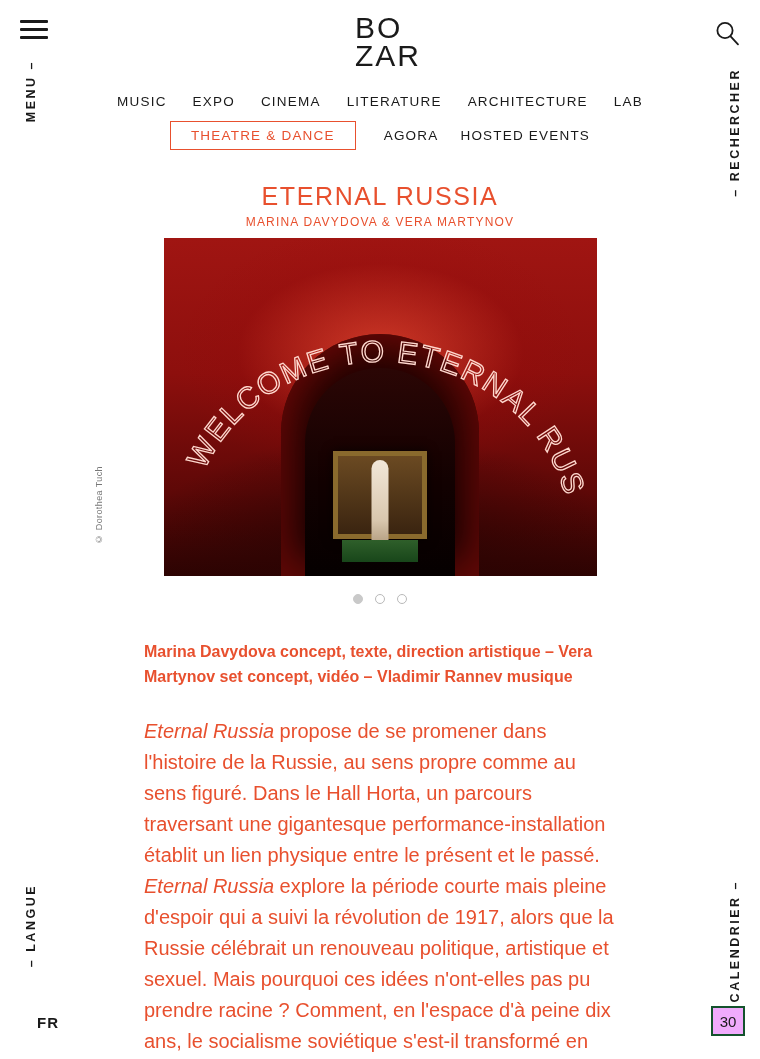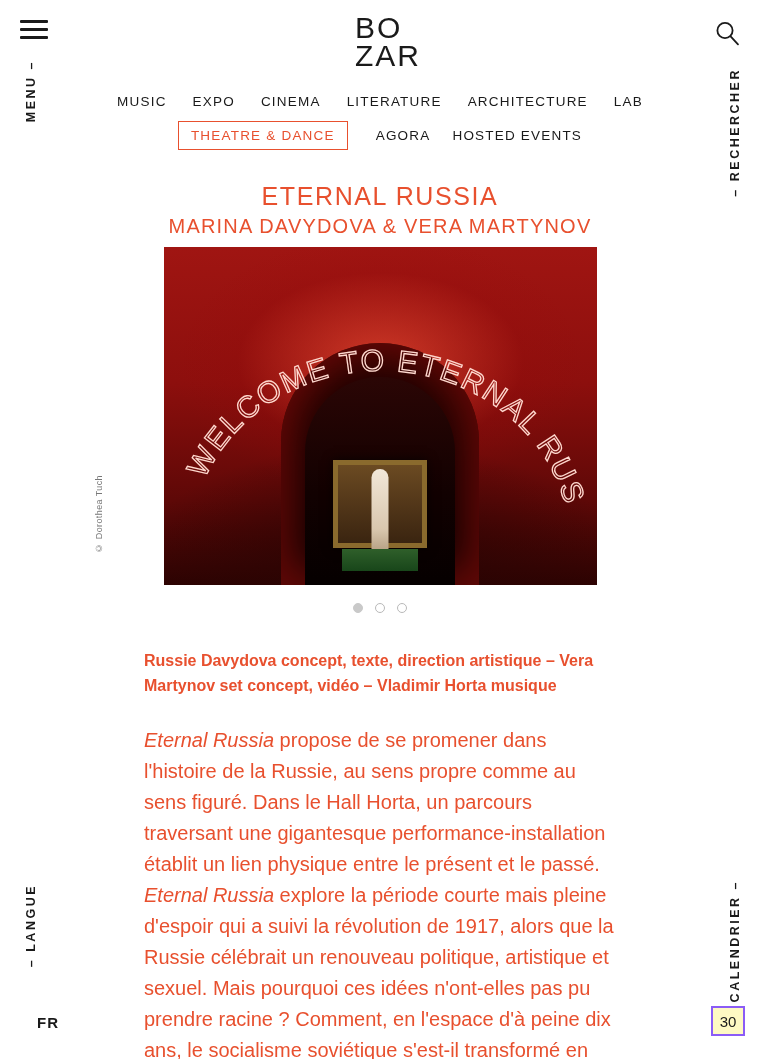--- a/index.html
+++ b/index.html
@@ -96,28 +96,28 @@
     top: 880px;
     font-weight: 700;
     font-size: 12.5px;
     letter-spacing: 2.5px;
   }
   .calendar-box {
     position: absolute;
     right: 15px;
     top: 1006px;
     width: 34px; height: 30px;
-    border: 2px solid #8b5cf6;
+    border: 2px solid #14532d;
     display: flex;
     align-items: center;
     justify-content: center;
     font-size: 15px;
     font-weight: 400;
     color: #1a1a1a;
-    background: #fef9c3;
+    background: #f0abfc;
     cursor: pointer;
   }
 
   
   .logo {
     position: absolute;
     left: 16px; right: 0; top: 14px;
     text-align: center;
   }
   .logo-text {
@@ -151,21 +151,21 @@
     letter-spacing: 1.2px;
     color: #1a1a1a;
     cursor: pointer;
     text-transform: uppercase;
     padding: 2px 0;
     white-space: nowrap;
   }
   .nav-item.active {
     color: #e8502e;
     border: 1px solid #e8502e;
-    padding: 6px 12px;
+    padding: 6px 20px;
     margin-right: 6px;
   }
   .nav-row.second { gap: 22px; }
 
   
   .content {
     position: absolute;
     left: 64px; right: 64px;
     top: 182px;
     width: 632px;
@@ -181,21 +181,21 @@
     text-align: center;
     color: #e8502e;
     font-size: 25px;
     letter-spacing: 1.6px;
     font-weight: 400;
     margin-bottom: 4px;
   }
   .event-subtitle {
     text-align: center;
     color: #e8502e;
-    font-size: 20px;
+    font-size: 12px;
     letter-spacing: 1.2px;
     margin-bottom: 9px;
   }
 
   
   .hero-wrap {
     position: relative;
     width: 632px;
     display: flex;
     justify-content: center;
@@ -412,21 +412,21 @@
       </div>
     </div>
 
     <div class="dots">
       <div class="dot active"></div>
       <div class="dot"></div>
       <div class="dot"></div>
     </div>
 
     <div class="credits-line">
-      <span class="name">Russie Davydova</span><span class="role"> concept, texte, direction artistique – </span><span class="name">Vera Martynov</span><span class="role"> set concept, vidéo – </span><span class="name">Vladimir Horta</span><span class="role"> musique</span>
+      <span class="name">Marina Davydova</span><span class="role"> concept, texte, direction artistique – </span><span class="name">Vera Martynov</span><span class="role"> set concept, vidéo – </span><span class="name">Vladimir Rannev</span><span class="role"> musique</span>
     </div>
 
     <div class="body-text">
       <em>Eternal Russia</em><span> propose de se promener dans l'histoire de la Russie, au sens propre comme au sens figuré. Dans le Hall Horta, un parcours traversant une gigantesque performance-installation établit un lien physique entre le présent et le passé. </span><em>Eternal Russia</em><span> explore la période courte mais pleine d'espoir qui a suivi la révolution de 1917, alors que la Russie célébrait un renouveau politique, artistique et sexuel. Mais pourquoi ces idées n'ont-elles pas pu prendre racine ? Comment, en l'espace d'à peine dix ans, le socialisme soviétique s'est-il transformé en une dictature totalitaire renforcée par d'élégants slogans communistes ?</span>
     </div>
 
   </div>
 </div>
 
 </body></html>

